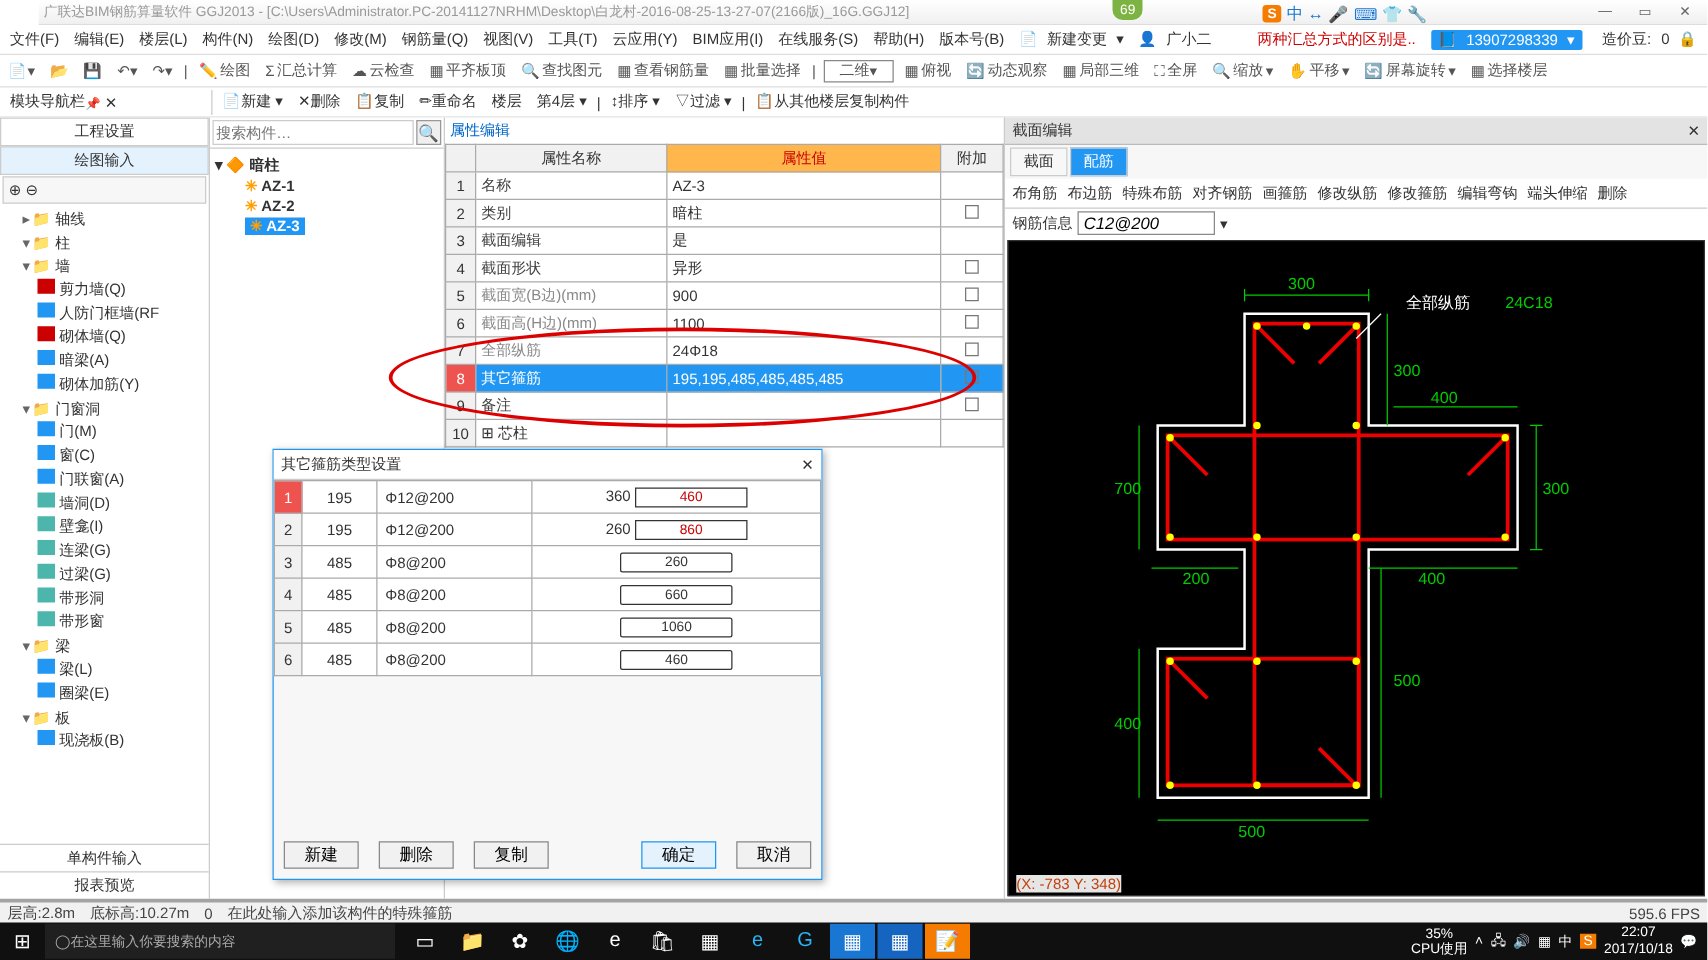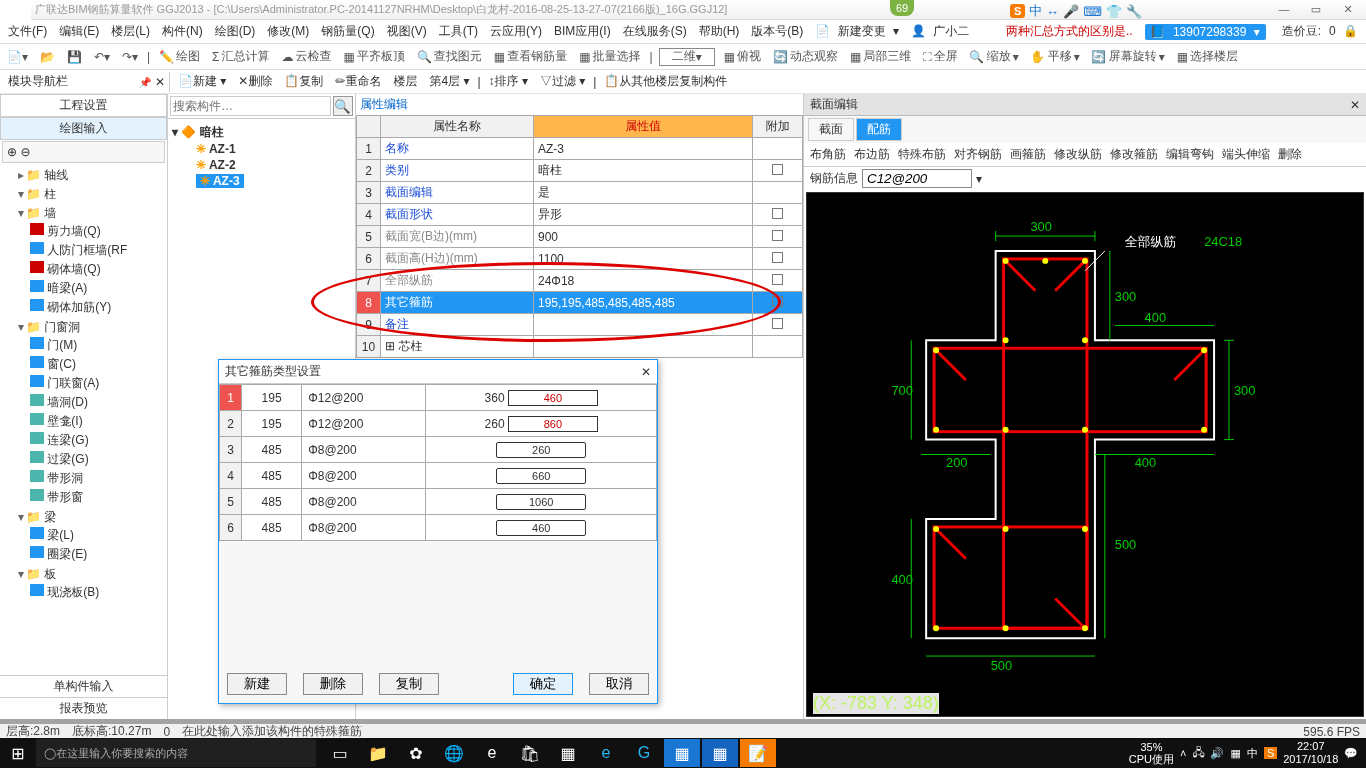--- a/index.html
+++ b/index.html
@@ -18,21 +18,21 @@
 
 .toolbar { height: 26px; display: flex; align-items: center; padding: 0 4px; gap: 6px; border-bottom: 1px solid #ddd; font-size: 12px; color: #555; }
 .toolbar .item { display: inline-flex; align-items: center; gap: 2px; padding: 0 3px; }
 .toolbar .sel { border: 1px solid #888; padding: 0 12px; height: 18px; display: inline-flex; align-items: center; }
 
 .toolbar2 { height: 24px; display: flex; align-items: center; padding: 0 4px; gap: 4px; border-bottom: 1px solid #e4e4e4; font-size: 12px; }
 .toolbar2 .item { padding: 0 4px; }
 
 .main { display: flex; height: 625px; }
 .nav-pane { width: 168px; border-right: 1px solid #ccc; display: flex; flex-direction: column; }
-.nav-title { background: #fff; border-bottom: 1px solid #ccc; height: 20px; display: flex; align-items: center; justify-content: space-between; padding: 0 4px; font-size: 12px; }
+.nav-title { background: #fff; border-bottom: 1px solid #ccc; height: 20px; display: flex; align-items: center; justify-content: flex-start; padding: 0 4px; font-size: 12px; }
 .nav-title .pin::before { content: "📌"; font-size: 10px; }
 .nav-section { border: 1px solid #ccc; text-align: center; padding: 2px 0; cursor: pointer; }
 .nav-dropdown { height: 22px; border: 1px solid #ccc; margin: 1px 2px; background: #f7f7f7; display: flex; align-items: center; padding: 0 4px; }
 .tree { flex: 1; overflow: auto; padding: 2px; font-size: 12px; }
 .tree ul { list-style: none; padding-left: 14px; }
 .tree li { padding: 1px 0; white-space: nowrap; }
 .tree .caret { width: 10px; display: inline-block; text-align: center; color: #666; }
 .tree .icon-col { width: 14px; height: 12px; background: #2196f3; display: inline-block; }
 .tree .icon-col.red { background: #c00; }
 .tree .icon-col.cyan { background: #4db6ac; }
@@ -48,21 +48,21 @@
 .comp-tree .sel { background: #2196f3; color: #fff; padding: 0 4px; }
 .comp-tree .star { color: #ffa000; }
 
 .prop-pane { flex: 1; display: flex; flex-direction: column; border-right: 1px solid #ccc; position: relative; }
 .prop-header { padding: 2px 4px; color: #0066cc; font-size: 12px; }
 .prop-table { border-collapse: collapse; width: 100%; font-size: 12px; }
 .prop-table th, .prop-table td { border: 1px solid #aaa; padding: 2px 4px; height: 19px; }
 .prop-table th { background: #f1f1f1; font-weight: normal; }
 .prop-table th.val { background: #ffb74d; color: #c00; }
 .prop-table .rownum { background: #f1f1f1; text-align: center; width: 24px; }
-.prop-table td.name { color: #1d4ed8; }
+.prop-table td.name { color: #404040; }
 .prop-table td.name.gray { color: #888; }
 .prop-table .selrow td { background: #2196f3; color: #fff; }
 .prop-table .selrow .rownum { background: #ef5350; color: #fff; }
 .prop-table .cb { text-align: center; }
 .prop-table .cb span { display: inline-block; width: 11px; height: 11px; border: 1px solid #777; }
 
 .red-ellipse { position: absolute; left: -45px; top: 168px; width: 470px; height: 80px; border: 3px solid #d00; border-radius: 50%; pointer-events: none; }
 
 .dialog { position: absolute; left: 218px; top: 359px; width: 440px; height: 345px; background: #f7f7f7; border: 1px solid #2196f3; box-shadow: 2px 2px 6px rgba(0,0,0,0.3); z-index: 10; }
 .dialog-title { background: #fff; height: 24px; display: flex; align-items: center; justify-content: space-between; padding: 0 6px; border-bottom: 1px solid #ccc; }
@@ -85,23 +85,23 @@
 .sec-header .close { margin-left: auto; }
 .sec-tabs { display: flex; gap: 2px; padding: 2px 4px; background: #f7f7f7; }
 .sec-tabs .tab { padding: 2px 10px; border: 1px solid #ccc; }
 .sec-tabs .tab.active { background: #2196f3; color: #fff; }
 .sec-tools { display: flex; gap: 8px; padding: 3px 6px; font-size: 12px; border-bottom: 1px solid #ccc; flex-wrap: wrap; }
 .sec-tools span { cursor: pointer; }
 .rebar-info { display: flex; align-items: center; gap: 4px; padding: 2px 6px; }
 .rebar-info input { border: 1px solid #888; padding: 1px 4px; width: 110px; font-style: italic; }
 .canvas-wrap { flex: 1; background: #000; position: relative; margin: 2px; border: 1px solid #333; overflow: hidden; }
 .canvas-wrap svg { width: 100%; height: 100%; }
-.coord { position: absolute; bottom: 2px; left: 6px; color: #bef264; font-size: 18px; background: rgba(255,255,255,0.9); }
-
-.statusbar { height: 20px; background: #f1f1f1; border-top: 5px solid #a3a3a3; display: flex; align-items: center; padding: 0 6px; gap: 12px; font-size: 12px; color: #444; }
+.coord { position: absolute; bottom: 2px; left: 6px; color: #c2410c; font-size: 12px; background: rgba(255,255,255,0.9); }
+
+.statusbar { height: 20px; background: #f1f1f1; border-top: 3px solid #a3a3a3; display: flex; align-items: center; padding: 0 6px; gap: 12px; font-size: 12px; color: #444; }
 .statusbar .right { margin-left: auto; }
 
 .taskbar { position: absolute; bottom: 0; left: 0; right: 0; height: 30px; background: #101010; display: flex; align-items: center; color: #fff; font-size: 11px; }
 .taskbar .start { width: 36px; text-align: center; font-size: 16px; }
 .taskbar .search { background: #202020; height: 28px; display: flex; align-items: center; padding: 0 8px; width: 280px; color: #aaa; }
 .taskbar .icons { display: flex; gap: 2px; margin-left: 6px; }
 .taskbar .icons .ic { width: 36px; height: 28px; display: flex; align-items: center; justify-content: center; font-size: 16px; }
 .taskbar .tray { margin-left: auto; display: flex; align-items: center; gap: 6px; padding: 0 8px; }
 .taskbar .clock { text-align: center; line-height: 13px; }
 

